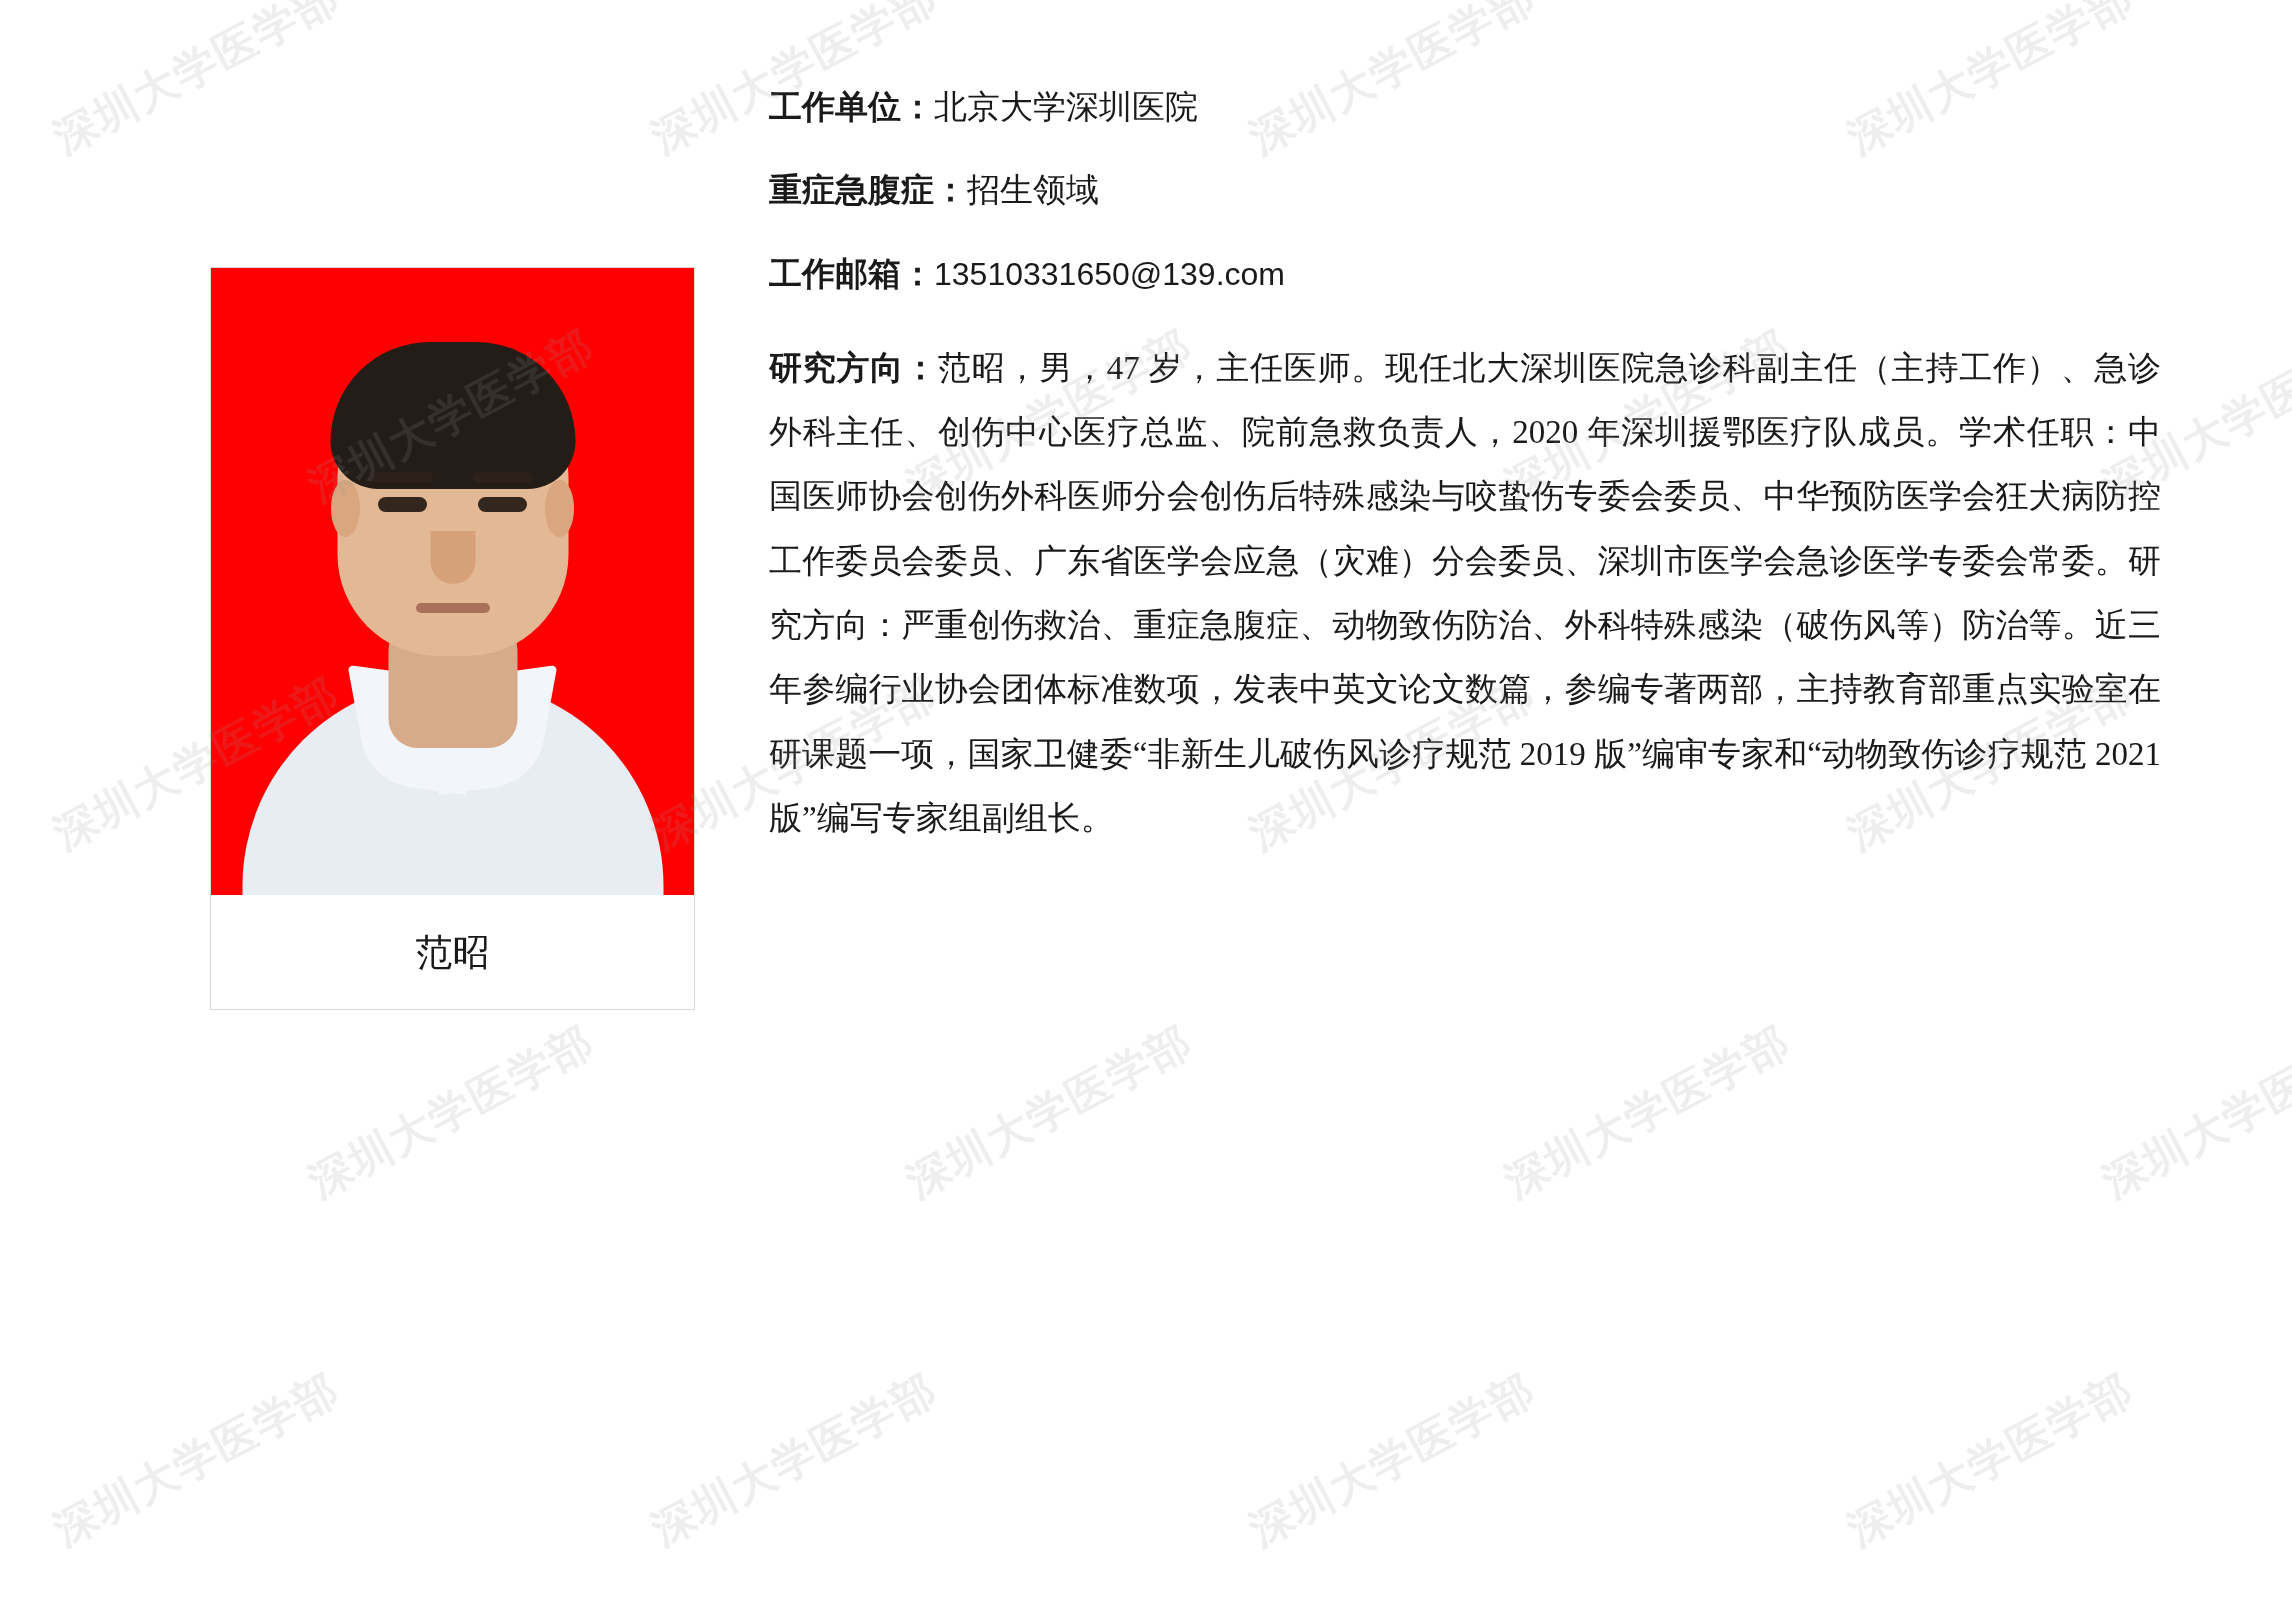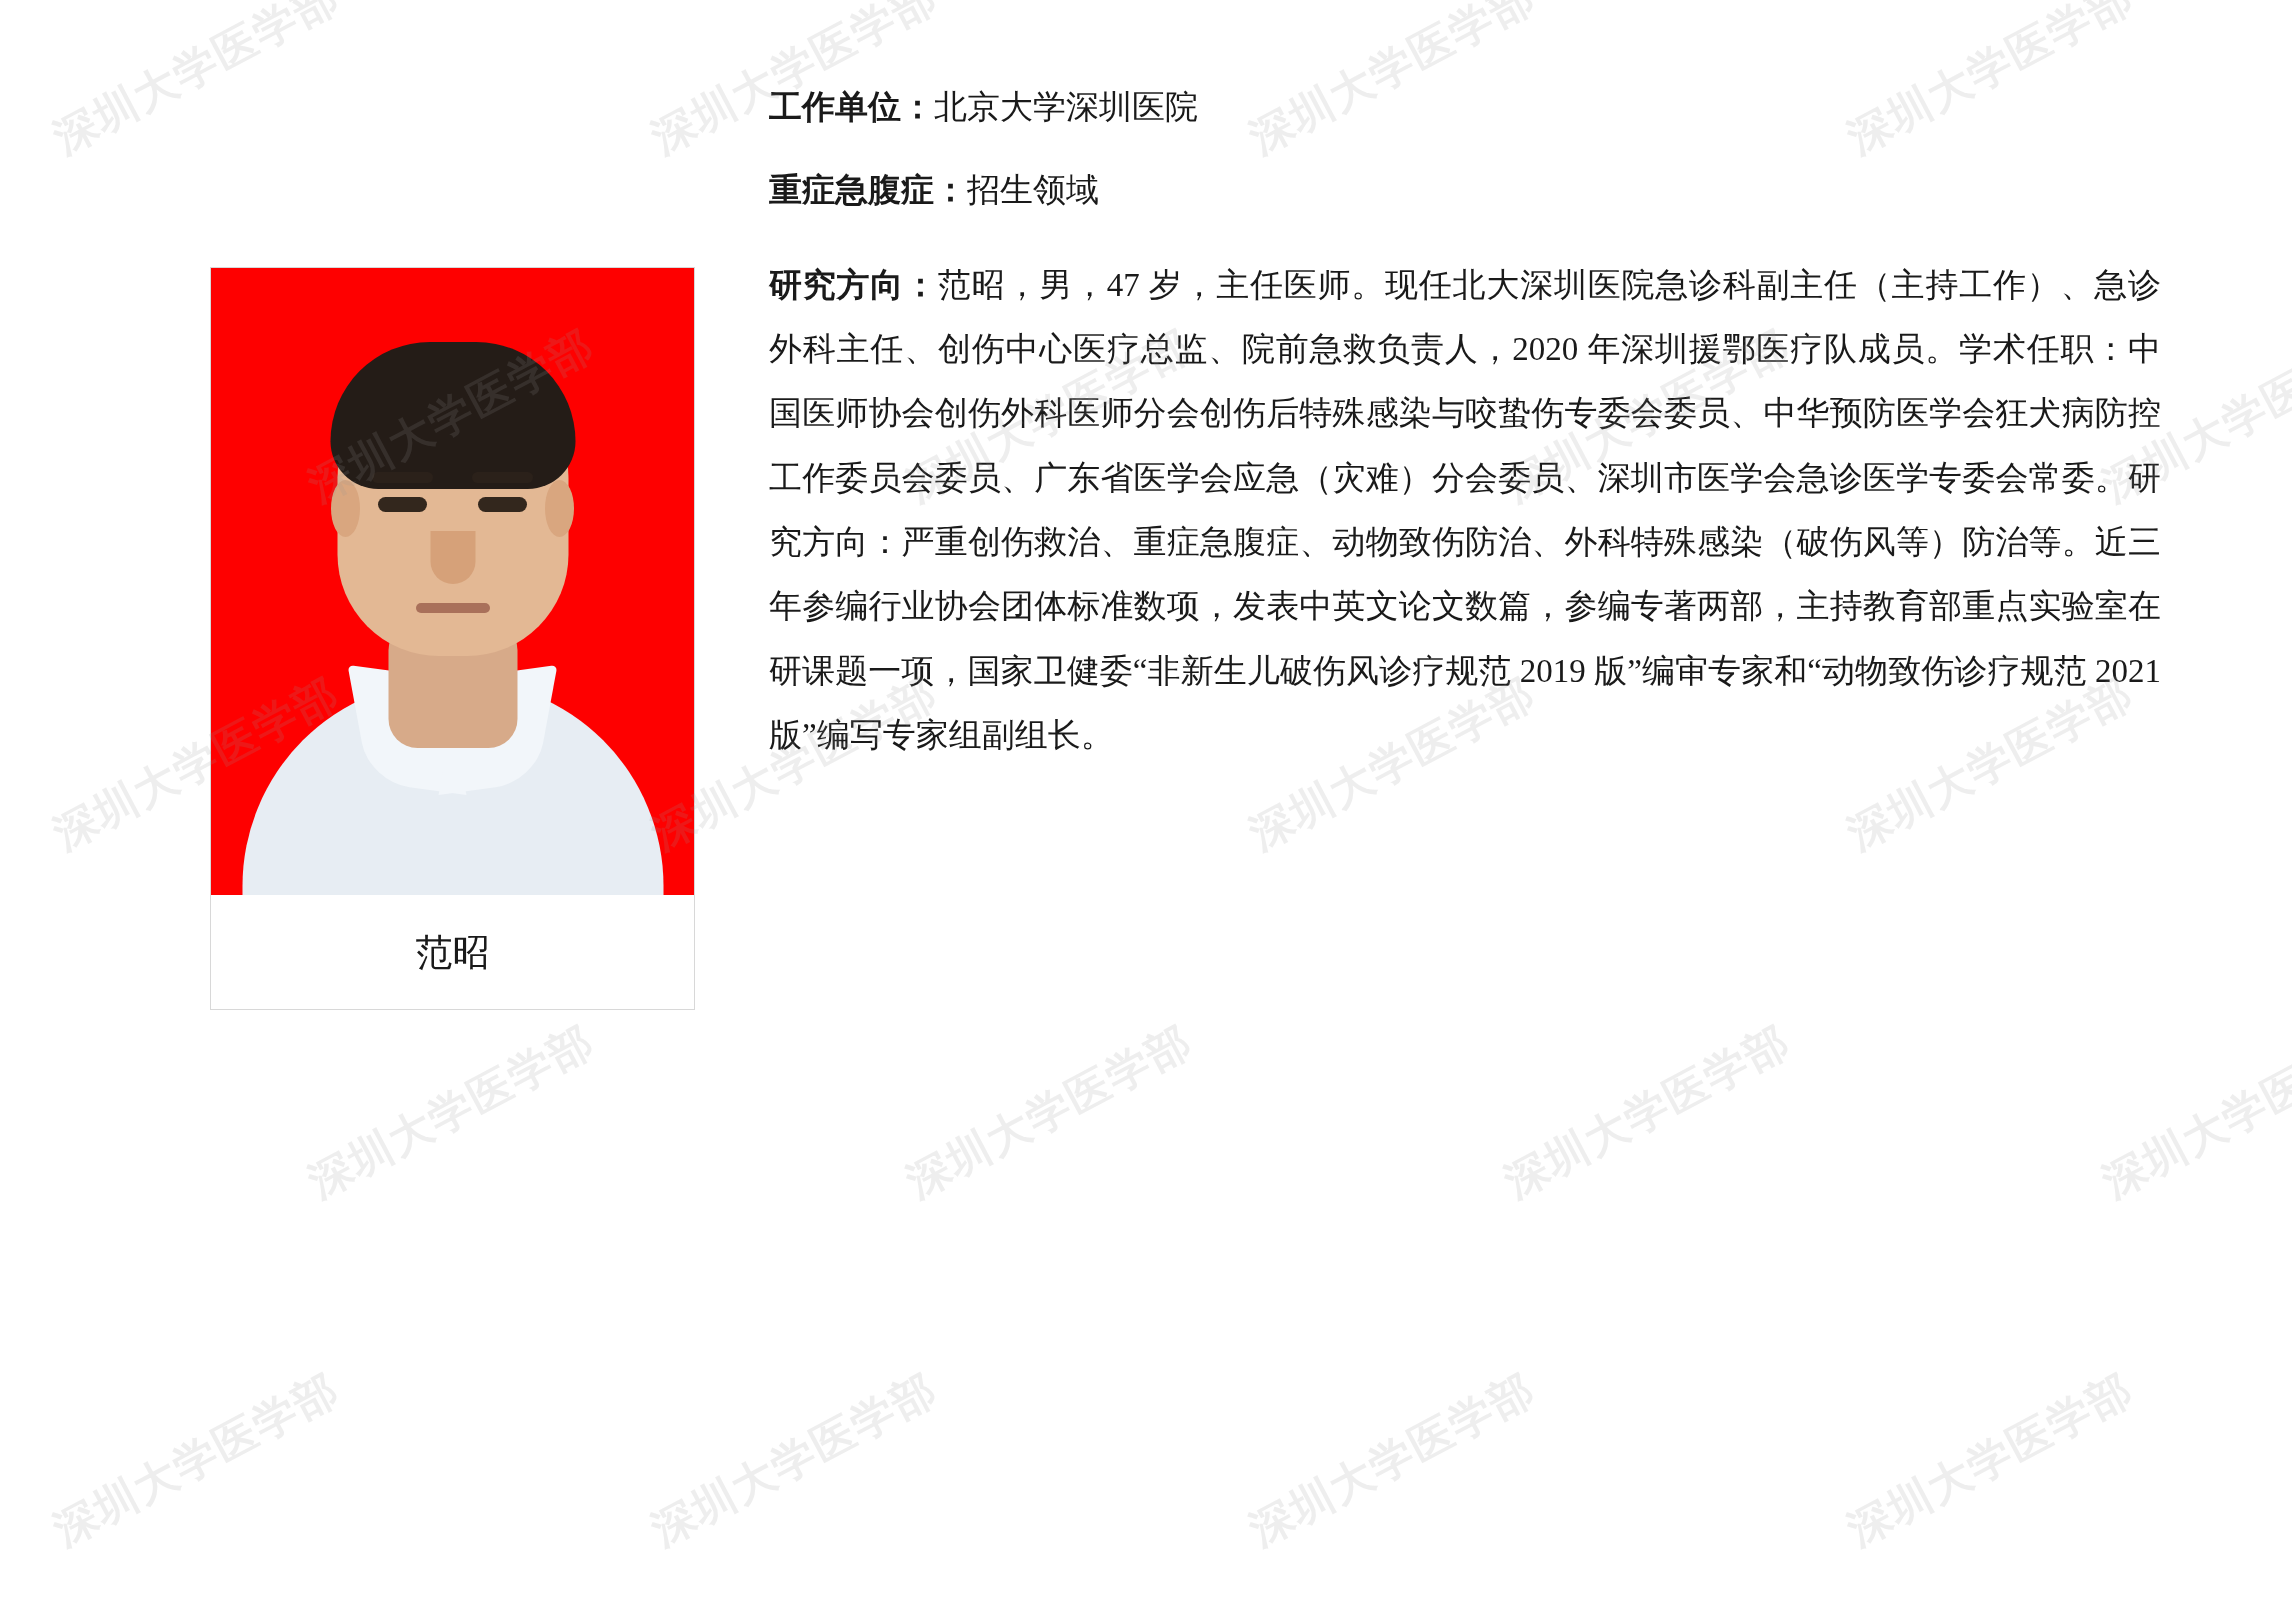--- a/index.html
+++ b/index.html
@@ -250,20 +250,23 @@
   <div id="info-block">
 
     <div class="field-row">
       <span class="field-label">工作单位：</span><span class="field-value">北京大学深圳医院</span>
     </div>
 
     <div class="field-row">
       <span class="field-label">重症急腹症：</span><span class="field-value">招生领域</span>
     </div>
 
+    <div class="field-row">
+      <span class="field-label">工作邮箱：</span><span class="field-value mono-ish">13510331650@139.com</span>
+    </div>
 
     <div class="field-row" id="bio-row">
       <span class="field-label">研究方向：</span><span id="bio-text">范昭，男，47 岁，主任医师。现任北大深圳医院急诊科副主任（主持工作）、急诊外科主任、创伤中心医疗总监、院前急救负责人，2020 年深圳援鄂医疗队成员。学术任职：中国医师协会创伤外科医师分会创伤后特殊感染与咬蛰伤专委会委员、中华预防医学会狂犬病防控工作委员会委员、广东省医学会应急（灾难）分会委员、深圳市医学会急诊医学专委会常委。研究方向：严重创伤救治、重症急腹症、动物致伤防治、外科特殊感染（破伤风等）防治等。近三年参编行业协会团体标准数项，发表中英文论文数篇，参编专著两部，主持教育部重点实验室在研课题一项，国家卫健委“非新生儿破伤风诊疗规范 2019 版”编审专家和“动物致伤诊疗规范 2021 版”编写专家组副组长。</span>
     </div>
 
   </div>
 </div>
 
 <div id="watermark-layer">
     <div class="wm" style="left: 39px; top: 39px;">深圳大学医学部</div>

